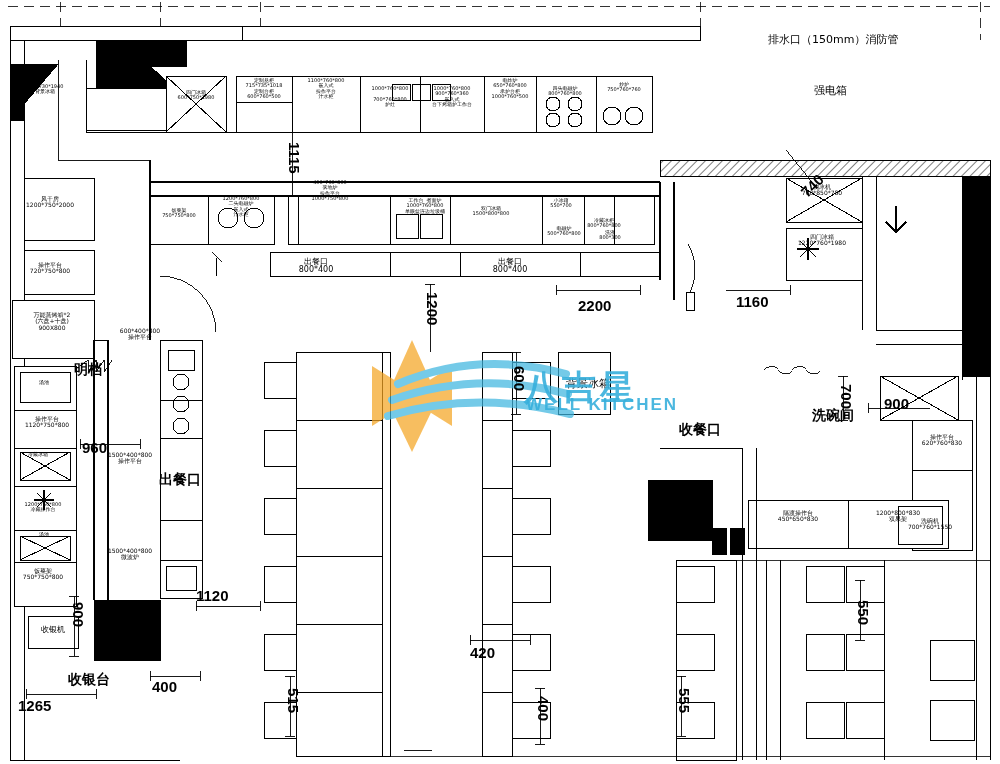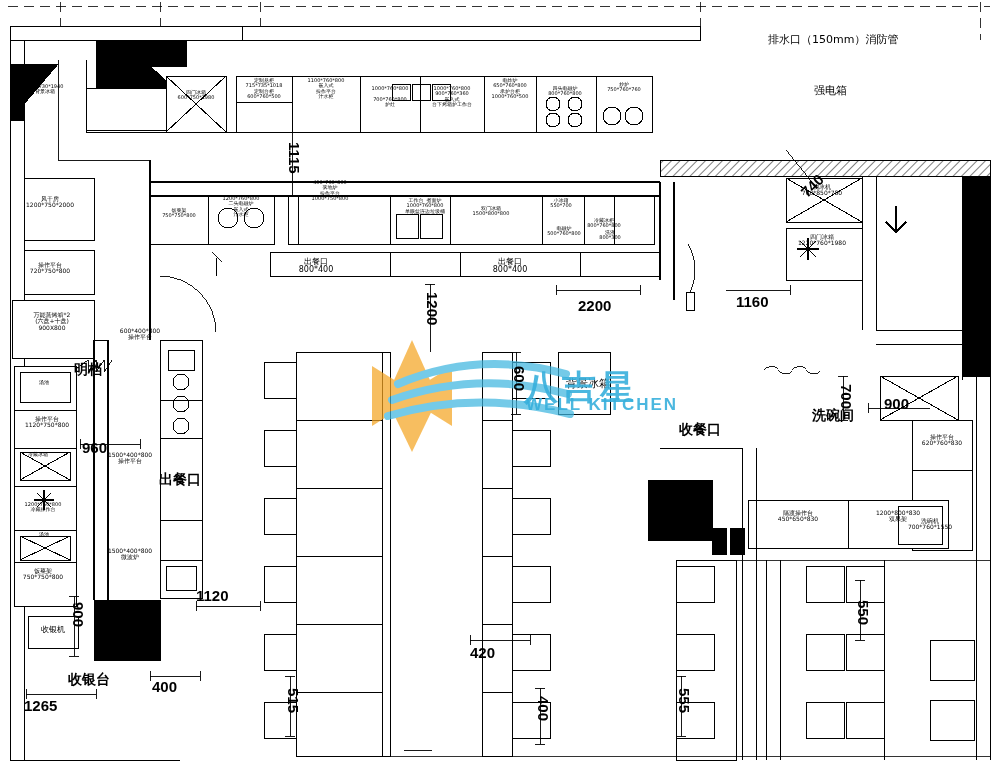--- a/index.html
+++ b/index.html
@@ -355,21 +355,21 @@
 <div class="lab dim" style="left:884px;top:396px;">900</div>
 <div class="lab dim" style="left:82px;top:428px;margin-top:12px;">960</div>
 <div class="lab dim" style="left:855px;top:600px;writing-mode:vertical-rl;">550</div>
 <div class="lab dim" style="left:196px;top:588px;">1120</div>
 <div class="lab dim" style="left:70px;top:602px;writing-mode:vertical-rl;">900</div>
 <div class="lab dim" style="left:470px;top:645px;">420</div>
 <div class="lab dim" style="left:676px;top:688px;writing-mode:vertical-rl;">555</div>
 <div class="lab dim" style="left:285px;top:688px;writing-mode:vertical-rl;">515</div>
 <div class="lab dim" style="left:535px;top:696px;writing-mode:vertical-rl;">400</div>
 <div class="lab dim" style="left:152px;top:679px;">400</div>
-<div class="lab dim" style="left:24px;top:698px;">1265</div>
+<div class="lab dim" style="left:18px;top:698px;">1265</div>
 
 <div class="lab cn xtiny ctr" style="left:14px;top:84px;width:62px;">620*730*1940<br>背景冰箱</div>
 <div class="lab cn xtiny ctr" style="left:166px;top:90px;width:60px;">四门冰箱<br>600*750*1980</div>
 <div class="lab cn xtiny ctr" style="left:234px;top:78px;width:60px;">定制悬柜<br>715*735*1018<br>定制台柜<br>600*760*500</div>
 <div class="lab cn xtiny ctr" style="left:292px;top:78px;width:68px;">1100*760*800<br>嵌入式<br>操作平台<br>汁水柜</div>
 <div class="lab cn xtiny ctr" style="left:358px;top:86px;width:64px;">1000*760*800<br><br>700*760*800<br>炉灶</div>
 <div class="lab cn xtiny ctr" style="left:418px;top:86px;width:68px;">1000*760*800<br>900*760*360<br>嵌入式<br>台下烤箱炉工作台</div>
 <div class="lab cn xtiny ctr" style="left:482px;top:78px;width:56px;">电炸炉<br>650*760*800<br>承炉台柜<br>1000*760*500</div>
 <div class="lab cn xtiny ctr" style="left:534px;top:86px;width:62px;">四头电磁炉<br>800*760*800</div>
 <div class="lab cn xtiny ctr" style="left:596px;top:82px;width:56px;">炒炉<br>750*760*760</div>

